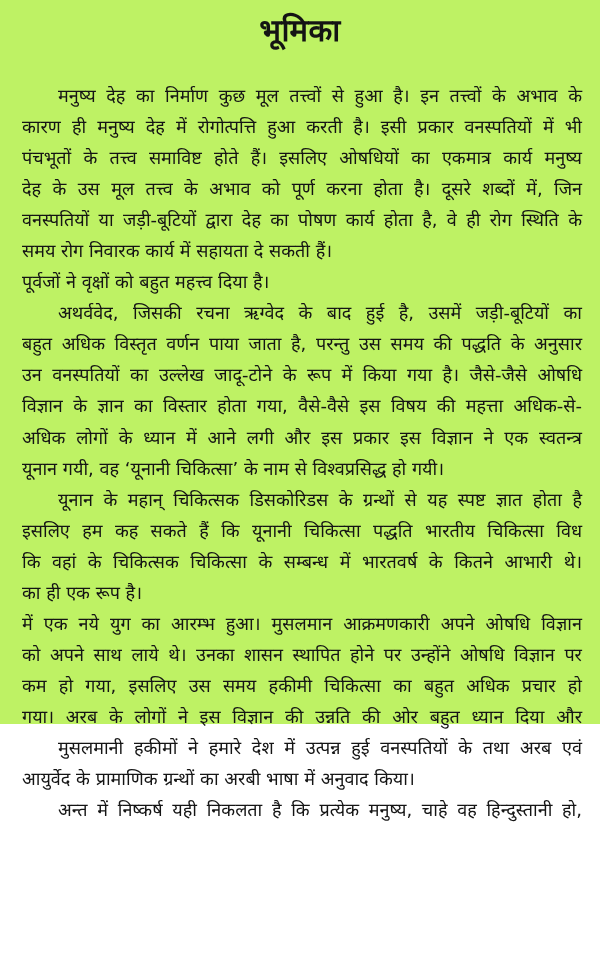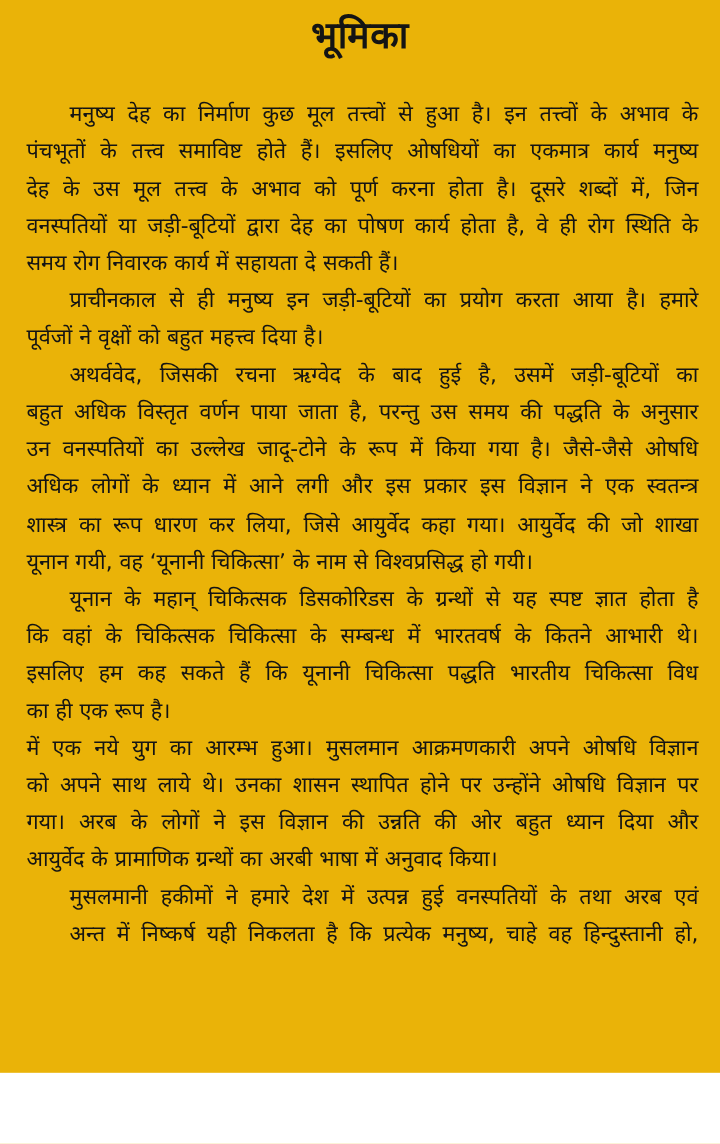--- a/index.html
+++ b/index.html
@@ -12,22 +12,22 @@
     height: 953px;
     overflow: hidden;
     position: relative;
     font-family: "DejaVu Sans", sans-serif;
     color: #141414;
   }
   .page {
     position: absolute;
     left: 0; top: 0;
     width: 600px;
-    height: 894px;
-    background: #eab308;
+    height: 724px;
+    background: #bef264;
   }
   .title {
     position: absolute;
     top: 8px;
     left: 0;
     width: 600px;
     text-align: center;
     font-size: 31px;
     font-weight: bold;
     line-height: 44px;
@@ -57,42 +57,43 @@
 </style>
 </head>
 <body>
 
 <div class="page">
   <div class="title">भूमिका</div>
 
   <div class="body-text">
 
     <div class="line indent">मनुष्य देह का निर्माण कुछ मूल तत्त्वों से हुआ है। इन तत्त्वों के अभाव के</div>
+    <div class="line">कारण ही मनुष्य देह में रोगोत्पत्ति हुआ करती है। इसी प्रकार वनस्पतियों में भी</div>
     <div class="line">पंचभूतों के तत्त्व समाविष्ट होते हैं। इसलिए ओषधियों का एकमात्र कार्य मनुष्य</div>
     <div class="line">देह के उस मूल तत्त्व के अभाव को पूर्ण करना होता है। दूसरे शब्दों में, जिन</div>
     <div class="line">वनस्पतियों या जड़ी-बूटियों द्वारा देह का पोषण कार्य होता है, वे ही रोग स्थिति के</div>
     <div class="line last">समय रोग निवारक कार्य में सहायता दे सकती हैं।</div>
 
-    <div class="line indent">प्राचीनकाल से ही मनुष्य इन जड़ी-बूटियों का प्रयोग करता आया है। हमारे</div>
     <div class="line last">पूर्वजों ने वृक्षों को बहुत महत्त्व दिया है।</div>
 
     <div class="line indent">अथर्ववेद, जिसकी रचना ऋग्वेद के बाद हुई है, उसमें जड़ी-बूटियों का</div>
     <div class="line">बहुत अधिक विस्तृत वर्णन पाया जाता है, परन्तु उस समय की पद्धति के अनुसार</div>
     <div class="line">उन वनस्पतियों का उल्लेख जादू-टोने के रूप में किया गया है। जैसे-जैसे ओषधि</div>
+    <div class="line">विज्ञान के ज्ञान का विस्तार होता गया, वैसे-वैसे इस विषय की महत्ता अधिक-से-</div>
     <div class="line">अधिक लोगों के ध्यान में आने लगी और इस प्रकार इस विज्ञान ने एक स्वतन्त्र</div>
-    <div class="line">शास्त्र का रूप धारण कर लिया, जिसे आयुर्वेद कहा गया। आयुर्वेद की जो शाखा</div>
     <div class="line last">यूनान गयी, वह ‘यूनानी चिकित्सा’ के नाम से विश्वप्रसिद्ध हो गयी।</div>
 
     <div class="line indent">यूनान के महान् चिकित्सक डिसकोरिडस के ग्रन्थों से यह स्पष्ट ज्ञात होता है</div>
+    <div class="line">इसलिए हम कह सकते हैं कि यूनानी चिकित्सा पद्धति भारतीय चिकित्सा विध</div>
     <div class="line">कि वहां के चिकित्सक चिकित्सा के सम्बन्ध में भारतवर्ष के कितने आभारी थे।</div>
-    <div class="line">इसलिए हम कह सकते हैं कि यूनानी चिकित्सा पद्धति भारतीय चिकित्सा विध</div>
     <div class="line last">का ही एक रूप है।</div>
 
     <div class="line">में एक नये युग का आरम्भ हुआ। मुसलमान आक्रमणकारी अपने ओषधि विज्ञान</div>
     <div class="line">को अपने साथ लाये थे। उनका शासन स्थापित होने पर उन्होंने ओषधि विज्ञान पर</div>
+    <div class="line">कम हो गया, इसलिए उस समय हकीमी चिकित्सा का बहुत अधिक प्रचार हो</div>
     <div class="line">गया। अरब के लोगों ने इस विज्ञान की उन्नति की ओर बहुत ध्यान दिया और</div>
+    <div class="line indent">मुसलमानी हकीमों ने हमारे देश में उत्पन्न हुई वनस्पतियों के तथा अरब एवं</div>
+
     <div class="line last">आयुर्वेद के प्रामाणिक ग्रन्थों का अरबी भाषा में अनुवाद किया।</div>
-
-    <div class="line indent">मुसलमानी हकीमों ने हमारे देश में उत्पन्न हुई वनस्पतियों के तथा अरब एवं</div>
 
     <div class="line indent">अन्त में निष्कर्ष यही निकलता है कि प्रत्येक मनुष्य, चाहे वह हिन्दुस्तानी हो,</div>
   </div>
 </div>
 
 </body></html>

